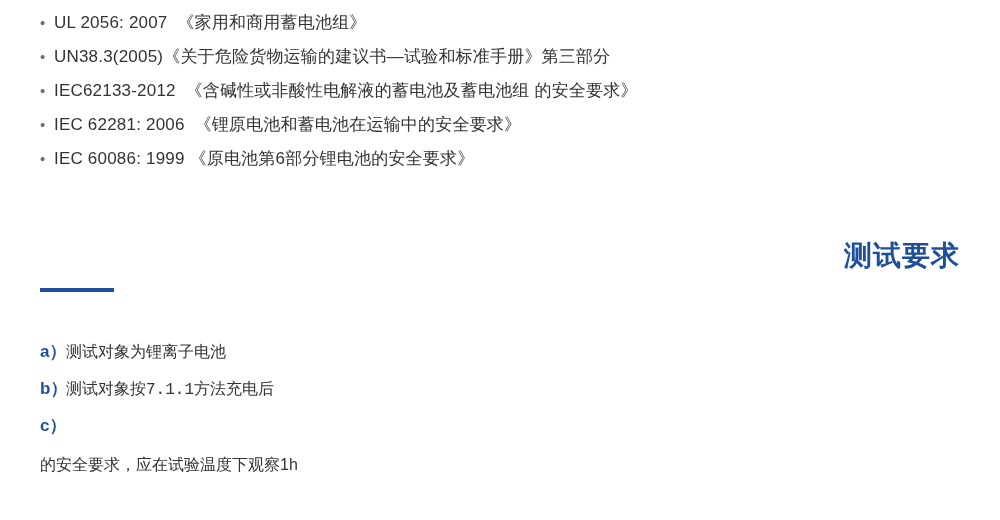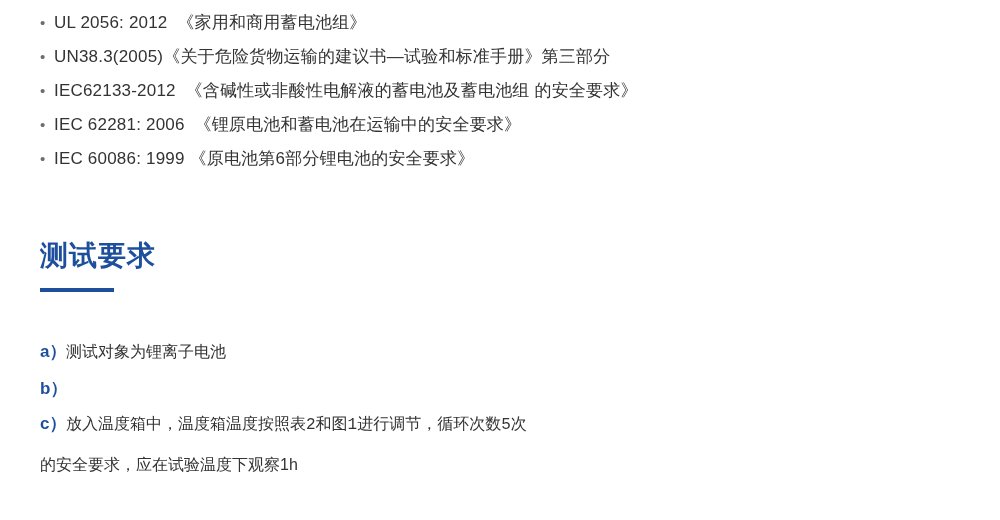--- a/index.html
+++ b/index.html
@@ -52,20 +52,21 @@
   
   .section {
     margin-top: 62px;
   }
   .section-title {
     font-size: 28px;
     font-weight: bold;
     color: #1d4f9c;
     letter-spacing: 1px;
     line-height: 36px;
+    text-align: right;
   }
   .section-rule {
     width: 74px;
     height: 4px;
     background: #1d4f9c;
     margin-top: 14px;
   }
 
   
   .req-list {
@@ -98,21 +99,21 @@
   }
 </style>
 </head>
 <body>
 
 <div class="page">
 
   <ul class="std-list">
     <li>
       <span class="bullet-dot">•</span>
-      <span class="std-text">UL 2056: 2012  《家用和商用蓄电池组》</span>
+      <span class="std-text">UL 2056: 2007  《家用和商用蓄电池组》</span>
     </li>
     <li>
       <span class="bullet-dot">•</span>
       <span class="std-text">UN38.3(2005)《关于危险货物运输的建议书—试验和标准手册》第三部分</span>
     </li>
     <li>
       <span class="bullet-dot">•</span>
       <span class="std-text">IEC62133-2012  《含碱性或非酸性电解液的蓄电池及蓄电池组 的安全要求》</span>
     </li>
     <li>
@@ -129,22 +130,22 @@
     <div class="section-title">测试要求</div>
     <div class="section-rule"></div>
 
     <div class="req-list">
       <div class="req-item">
         <span class="req-marker">a）</span>
         <span class="req-text">测试对象为锂离子电池</span>
       </div>
       <div class="req-item">
         <span class="req-marker">b）</span>
+        <span class="req-text">测试对象按7.1.1方法充电后</span>
       </div>
       <div class="req-item">
         <span class="req-marker">c）</span>
-        <span class="req-text">放入温度箱中，温度箱温度按照表2和图1进行调节，循环次数5次</span>
       </div>
       <div class="req-note">的安全要求，应在试验温度下观察1h</div>
     </div>
   </div>
 
 </div>
 
 </body></html>

